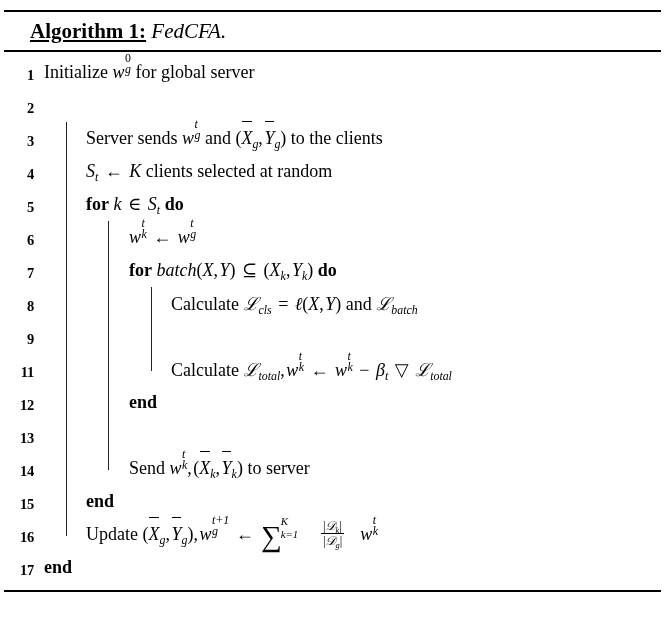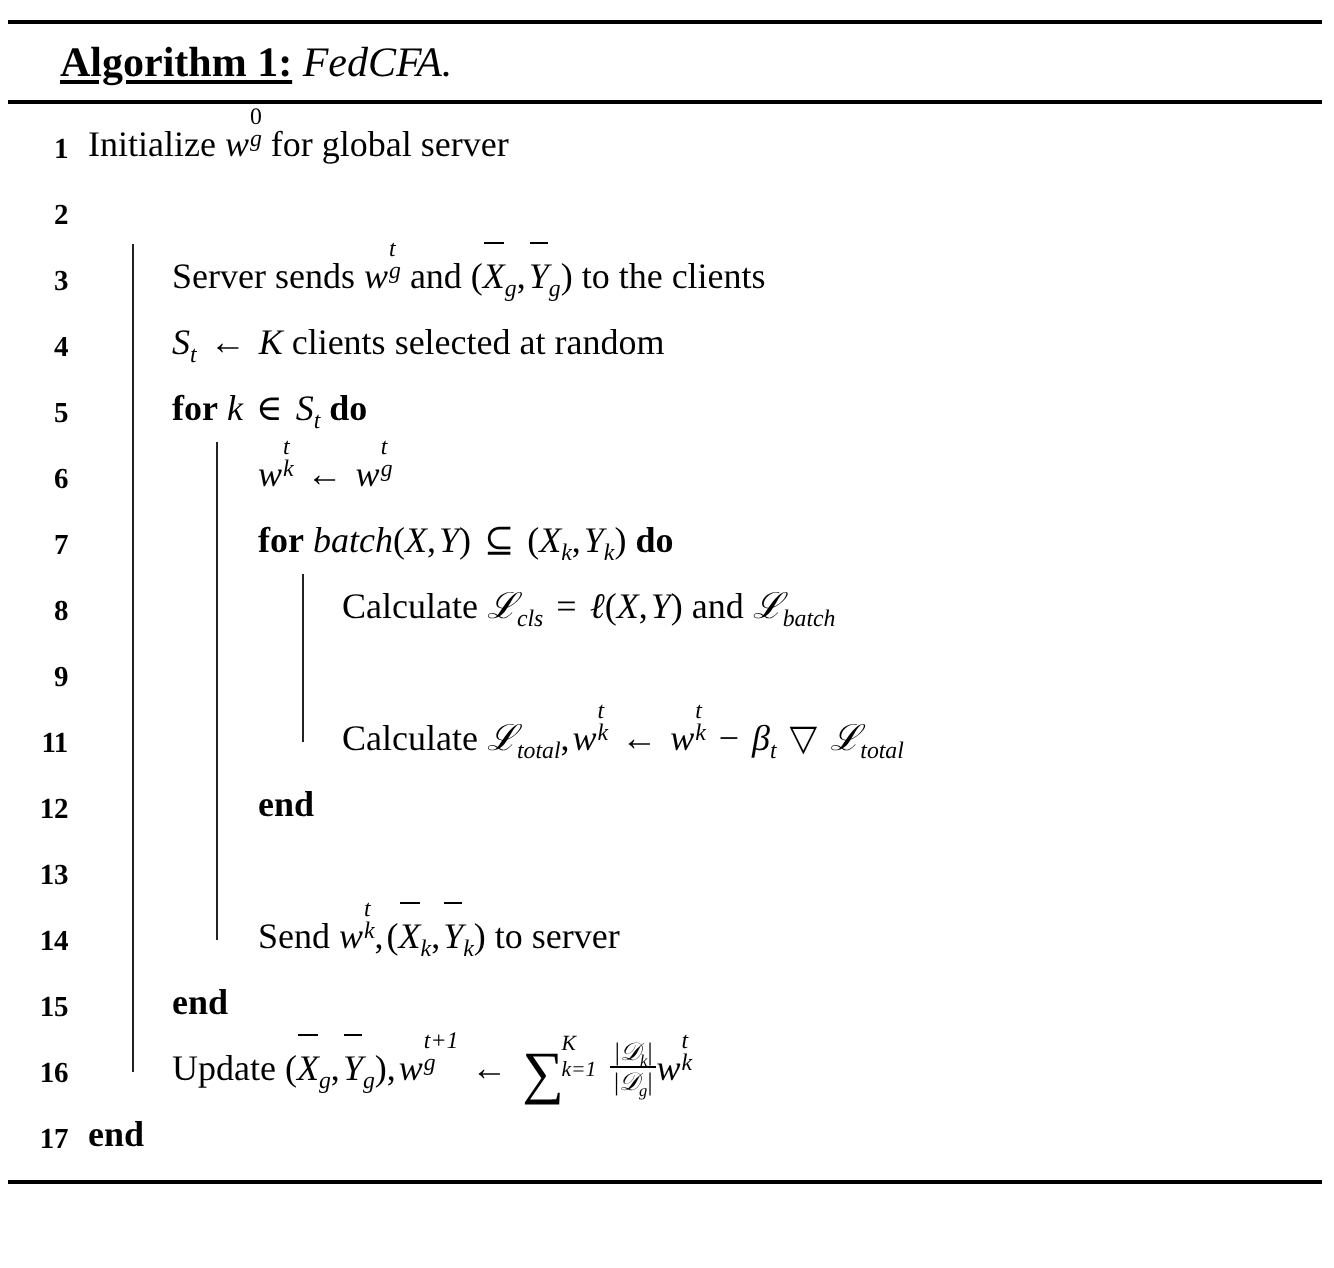--- a/index.html
+++ b/index.html
@@ -171,24 +171,24 @@
     left: -0.12em;
     text-align: left;
   }
   .sum .lim .u { display: block; position: relative; top: -0.72em; }
   .sum .lim .d { display: block; position: relative; top: -0.55em; }
 
   
   .frac {
     display: inline-block;
     vertical-align: -0.42em;
-    text-align: right;
+    text-align: left;
     font-size: 0.70em;
     line-height: 1.12;
-    margin: 0 0;
+    margin: 0 16px;
   }
   .frac .num { display: block; padding: 0 2px; }
   .frac .den {
     display: block;
     padding: 0 2px;
     border-top: 1.25px solid #000;
   }
 
   .tri { font-style: normal; padding: 0 2px; }
 </style>

